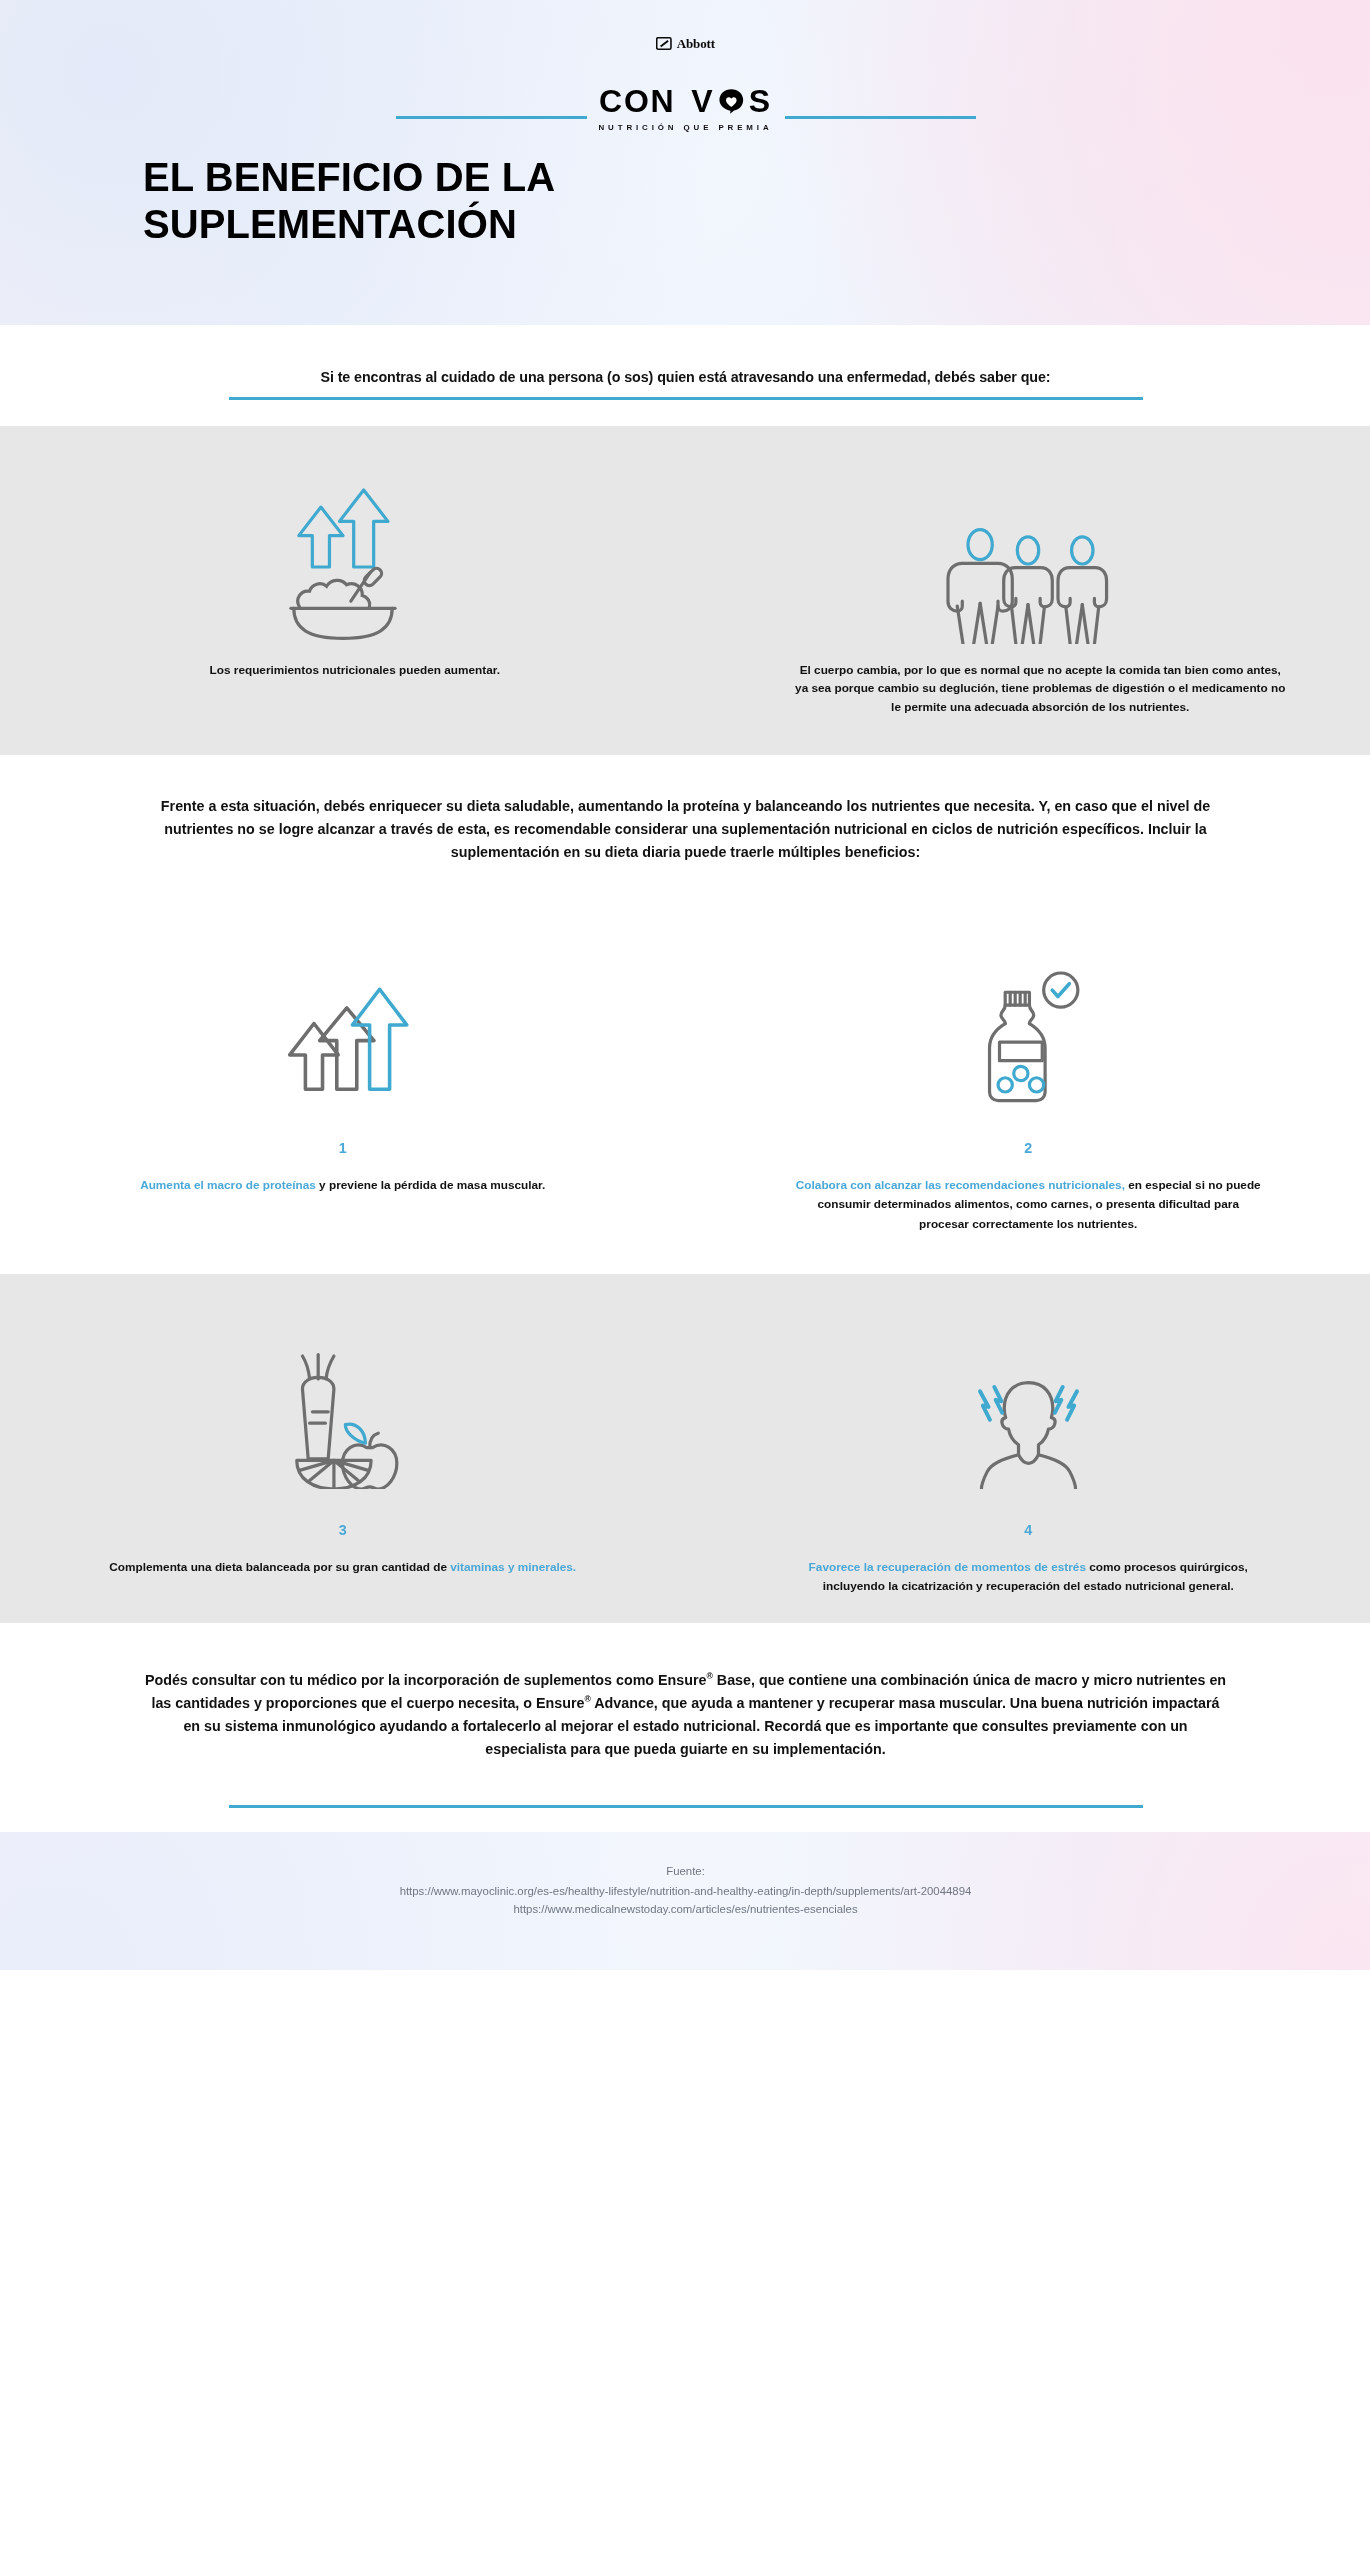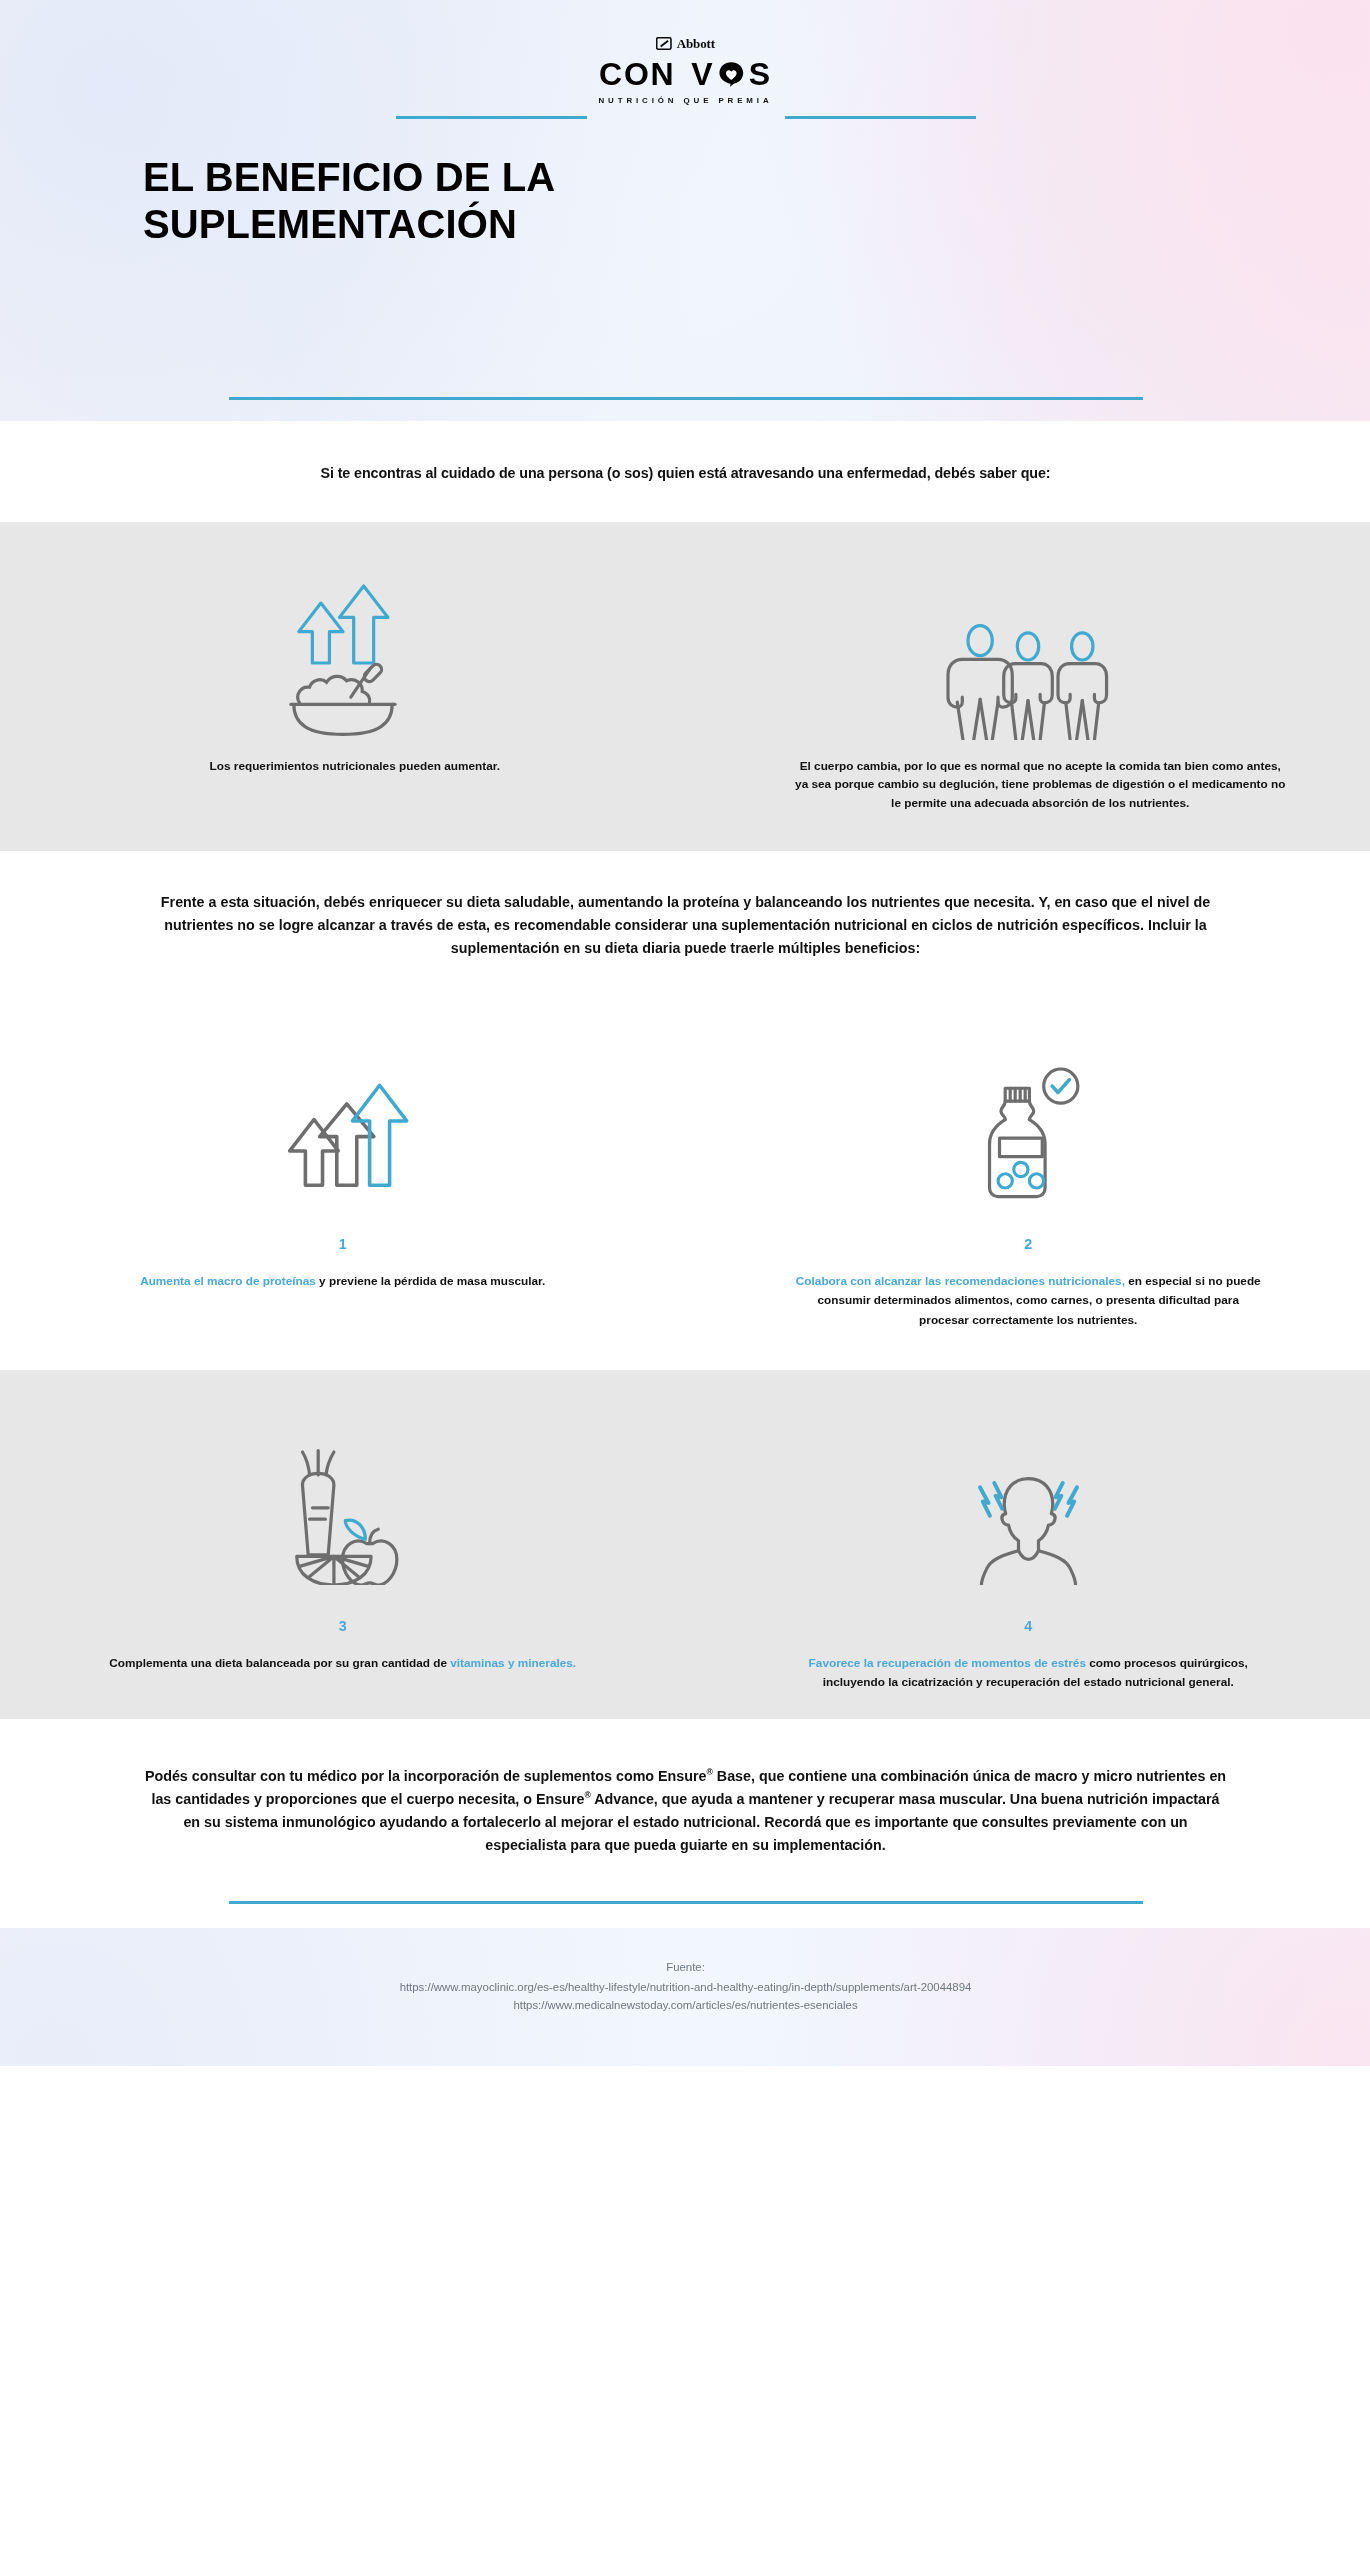--- a/index.html
+++ b/index.html
@@ -18,21 +18,21 @@
     min-height: 2576px;
     position: relative;
     overflow: hidden;
     background: #ffffff;
   }
 
   
   .header-band {
     position: relative;
     width: 100%;
-    height: 421px;
+    height: 325px;
     background:
       radial-gradient(circle at 8% 22%, rgba(226,233,248,0.95) 0%, rgba(226,233,248,0) 48%),
       radial-gradient(circle at 97% 6%, rgba(250,226,238,0.95) 0%, rgba(250,226,238,0) 42%),
       radial-gradient(circle at 99% 62%, rgba(248,228,240,0.85) 0%, rgba(248,228,240,0) 40%),
       radial-gradient(circle at 50% 50%, #f2f6fd 0%, #eef3fb 60%, #f6f3f9 100%);
   }
   .logo-block {
     position: absolute;
     top: 37px;
     left: 0;
@@ -61,20 +61,21 @@
   .convos-word {
     font-family: "Liberation Sans", sans-serif;
     font-weight: 700;
     font-size: 32px;
     letter-spacing: 1.8px;
     color: #000000;
     line-height: 1;
     display: flex;
     align-items: center;
     gap: 2.9px;
+    margin-top: 27px;
   }
   .convos-heart {
     position: relative;
     display: inline-block;
     width: 28.6px;
     height: 28.6px;
   }
   .tagline {
     margin-top: 6.4px;
     font-size: 7.9px;

